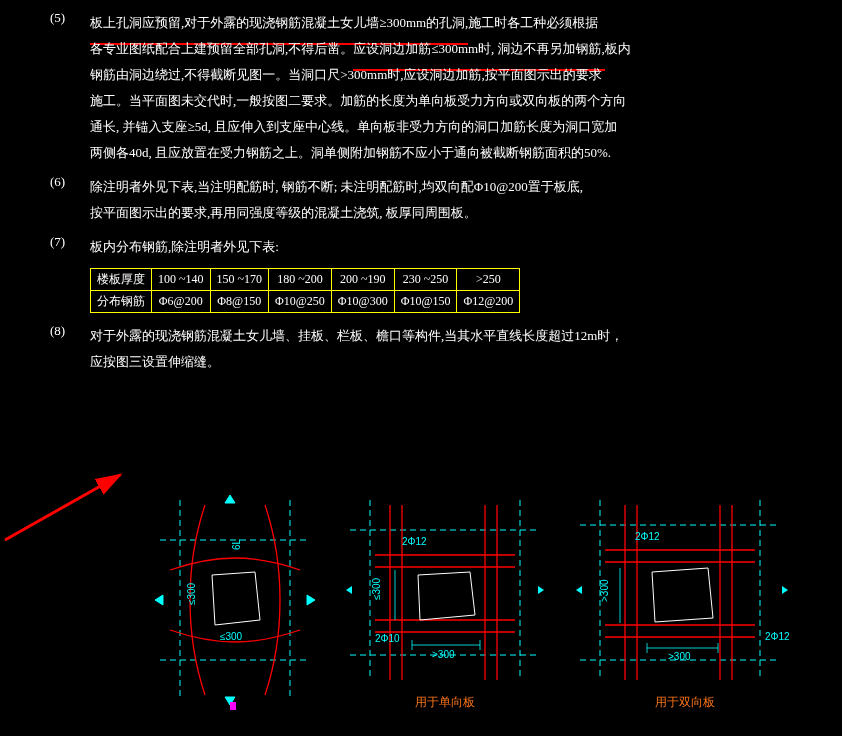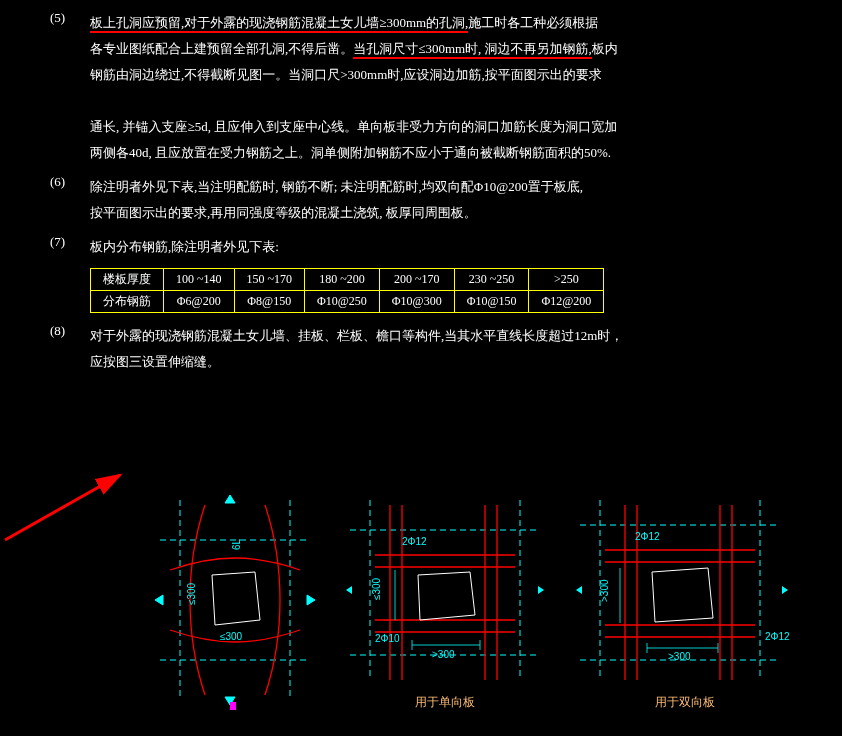--- a/index.html
+++ b/index.html
@@ -12,29 +12,29 @@
       height: 736px;
       position: relative;
       overflow: hidden;
     }
     .content { padding: 10px 50px; }
     .item-block { display: flex; margin-bottom: 8px; }
     .item-num { min-width: 40px; }
     .item-text { flex: 1; line-height: 26px; }
     .underline-red {
       border-bottom: 2px solid red;
-      padding-bottom: 1px;
+      padding-bottom: 13px;
     }
     table {
       border-collapse: collapse;
       margin: 6px 0 10px 40px;
     }
     table td {
       border: 1px solid yellow;
-      padding: 2px 12px;
+      padding: 2px 6px;
       color: #fff;
       font-size: 12px;
       text-align: center;
     }
     .arrow {
       position: absolute;
       left: 0;
       top: 465px;
       width: 130px;
       height: 80px;
@@ -43,42 +43,42 @@
       position: absolute;
       left: 150px;
       top: 490px;
       display: flex;
       gap: 20px;
     }
     .diagram { position: relative; }
     .diagram svg { display: block; }
     .diagram-label {
       text-align: center;
-      color: #fdba74;
+      color: #f97316;
       font-size: 12px;
       margin-top: 4px;
     }
     .dim-text {
       font-family: Arial, sans-serif;
       font-size: 10px;
       fill: #00ffff;
     }
   </style>
 </head>
 <body>
 
 <div class="content">
 
   <div class="item-block">
     <div class="item-num">(5)</div>
     <div class="item-text">
       <span class="underline-red">板上孔洞应预留,</span><span class="underline-red">对于外露的现浇钢筋混凝土女儿墙≥300mm的孔洞,</span><span>施工时各工种必须根据</span><br>
-      <span>各专业图纸配合上建预留全部孔洞,不得后凿。</span><span class="underline-red">当孔洞尺寸≤300mm时, 洞边不再另加钢筋,</span><span>板内</span><br>
+      <span>各专业图纸配合上建预留全部孔洞,不得后凿。</span><span class="underline-red">应设洞边加筋≤300mm时, 洞边不再另加钢筋,</span><span>板内</span><br>
       <span>钢筋由洞边绕过,不得截断见图一。当洞口尺&gt;300mm时,应设洞边加筋,按平面图示出的要求</span><br>
-      <br>
+      <span>施工。当平面图未交代时,一般按图二要求。加筋的长度为单向板受力方向或双向板的两个方向</span><br>
       <span>通长, 并锚入支座≥5d, 且应伸入到支座中心线。单向板非受力方向的洞口加筋长度为洞口宽加</span><br>
       <span>两侧各40d, 且应放置在受力钢筋之上。洞单侧附加钢筋不应小于通向被截断钢筋面积的50%.</span>
     </div>
   </div>
 
   <div class="item-block">
     <div class="item-num">(6)</div>
     <div class="item-text">
       <span>除注明者外见下表,当注明配筋时, 钢筋不断; 未注明配筋时,均双向配Φ10@200置于板底,</span><br>
       <span>按平面图示出的要求,再用同强度等级的混凝土浇筑, 板厚同周围板。</span>
@@ -92,21 +92,21 @@
     </div>
   </div>
 
   <table>
     <tbody>
         <tr>
       <td>楼板厚度</td>
       <td>100  ~140</td>
       <td>150  ~170</td>
       <td>180  ~200</td>
-      <td>200  ~170</td>
+      <td>200  ~190</td>
       <td>230  ~250</td>
       <td>&gt;250</td>
     </tr>
     <tr>
       <td>分布钢筋</td>
       <td>Φ6@200</td>
       <td>Φ8@150</td>
       <td>Φ10@250</td>
       <td>Φ10@300</td>
       <td>Φ10@150</td>

